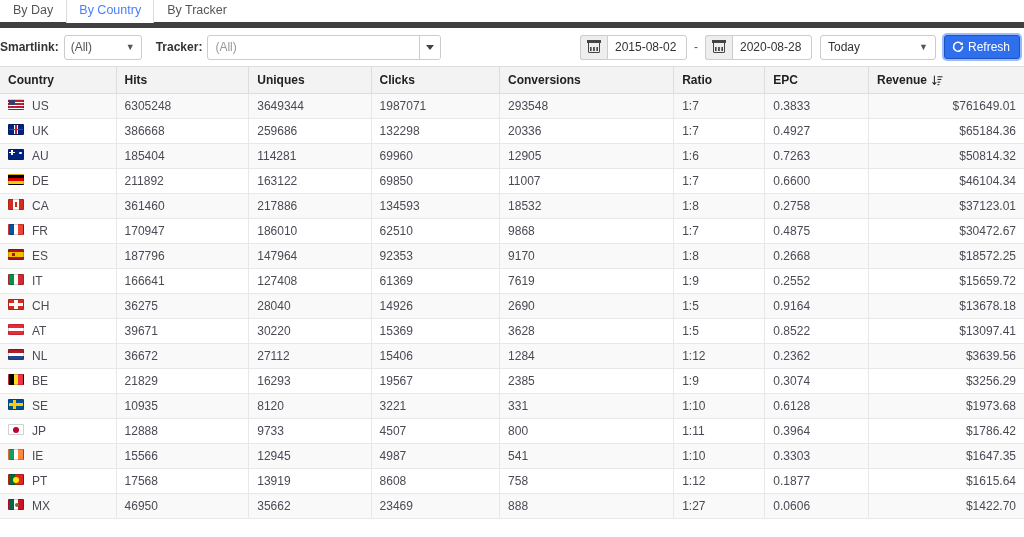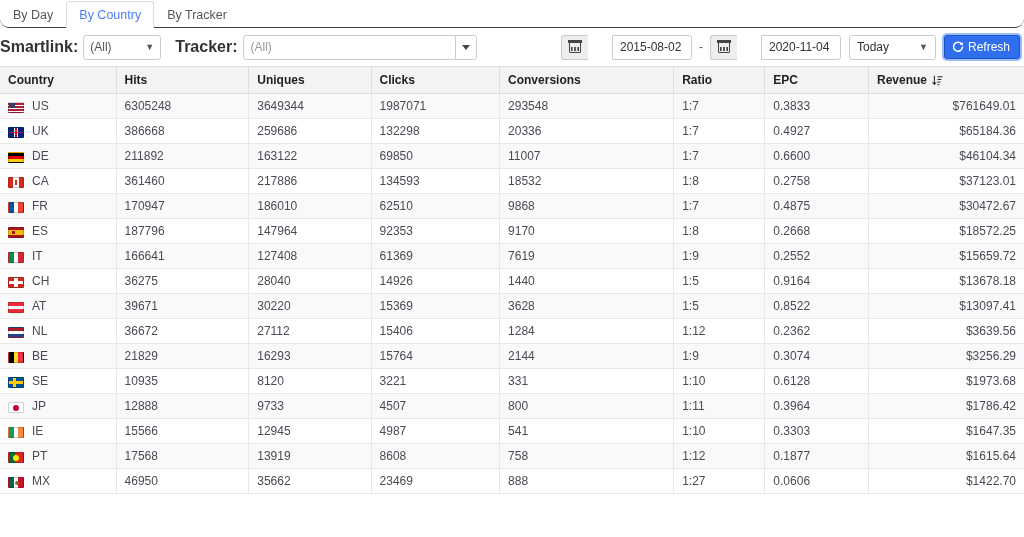--- a/index.html
+++ b/index.html
@@ -16,25 +16,24 @@
     font-size: 12px;
     color: #333333;
     -webkit-font-smoothing: antialiased;
   }
 
   
   .tabs {
     display: flex;
     align-items: flex-end;
     height: 28px;
-    border-bottom: 1px solid #404040;
+    border-bottom: 6px solid #404040;
     padding-left: 0;
     background: #ffffff;
     box-sizing: border-box;
-    border-radius: 9px;
   }
   .tab {
     font-size: 12.5px;
     line-height: 1;
     padding: 7px 12px 7px 12px;
     height: 27px;
     box-sizing: border-box;
     border: 1px solid transparent;
     border-bottom: none;
     color: #555555;
@@ -65,21 +64,21 @@
     align-items: center;
     gap: 0;
   }
   .tb-right {
     display: flex;
     align-items: center;
     margin-left: auto;
     gap: 0;
   }
   .field-label {
-    font-size: 16px;
+    font-size: 12px;
     font-weight: bold;
     color: #333333;
     margin-right: 5px;
     white-space: nowrap;
   }
 
   .select-box {
     height: 25px;
     box-sizing: border-box;
     border: 1px solid #cccccc;
@@ -140,21 +139,20 @@
     border-right: 4px solid transparent;
     border-top: 5px solid #444444;
   }
 
   
   .input-group {
     display: flex;
     align-items: stretch;
     height: 25px;
     box-sizing: border-box;
-    gap: 24px;
   }
   .ig-addon {
     width: 26px;
     border: 1px solid #cccccc;
     border-right: none;
     border-radius: 3px 0 0 3px;
     background: #eeeeee;
     display: flex;
     align-items: center;
     justify-content: center;
@@ -170,21 +168,21 @@
     display: flex;
     align-items: center;
     box-sizing: border-box;
   }
   .dash {
     margin: 0 7px;
     color: #555555;
     font-size: 12px;
   }
   .range-select {
-    width: 87px;
+    width: 116px;
     height: 25px;
     box-sizing: border-box;
     border: 1px solid #cccccc;
     border-radius: 3px;
     background: #ffffff;
     display: flex;
     align-items: center;
     justify-content: space-between;
     padding: 0 7px;
     font-size: 12px;
@@ -279,21 +277,21 @@
   th.c-hits,    td.c-hits    { width: 128px; }
   th.c-uniques, td.c-uniques { width: 118px; }
   th.c-clicks,  td.c-clicks  { width: 124px; }
   th.c-conv,    td.c-conv    { width: 168px; }
   th.c-ratio,   td.c-ratio   { width: 88px; }
   th.c-epc,     td.c-epc     { width: 100px; }
   th.c-rev,     td.c-rev     { width: 150px; text-align: right; }
 
   .country-cell {
     display: flex;
-    align-items: flex-end;
+    align-items: flex-start;
     gap: 8px;
   }
   .flag {
     width: 16px;
     height: 11px;
     flex: 0 0 16px;
     border: 1px solid rgba(0,0,0,0.18);
     box-sizing: border-box;
     border-radius: 1px;
     overflow: hidden;
@@ -337,21 +335,21 @@
       <span class="ig-addon">
           <span class="cal-ico"></span>
         </span>
       <span class="ig-input">2015-08-02</span>
     </div>
     <span class="dash">-</span>
     <div class="input-group">
       <span class="ig-addon">
           <span class="cal-ico"></span>
         </span>
-      <span class="ig-input">2020-11-04</span>
+      <span class="ig-input">2020-08-28</span>
     </div>
 
     <div class="range-select">
       <span>Today</span>
       <span class="chev">▼</span>
     </div>
 
     <div class="btn-refresh">
       <svg width="12" height="12" viewBox="0 0 16 16">
         <path d="M13.2 4.6A6 6 0 1 0 14 8" fill="none" stroke="#ffffff" stroke-width="2.1" stroke-linecap="round"></path>
@@ -416,20 +414,38 @@
           <td class="c-uniques">259686</td>
           <td class="c-clicks">132298</td>
           <td class="c-conv">20336</td>
           <td class="c-ratio">1:7</td>
           <td class="c-epc">0.4927</td>
           <td class="c-rev">$65184.36</td>
         </tr>
         <tr>
           <td class="c-country">
             <div class="country-cell">
+              <span class="flag" style="position: relative; background-image: linear-gradient(rgb(0, 36, 125), rgb(0, 36, 125));">
+                <span style="position:absolute;left:0;top:0;width:45%;height:52%;background:linear-gradient(to bottom,transparent 38%,#ffffff 38% 60%,transparent 60%),linear-gradient(to right,transparent 38%,#ffffff 38% 60%,transparent 60%)"></span>
+                <span style="position:absolute;right:8%;top:22%;width:2.5px;height:2.5px;background:#fff;border-radius:50%"></span>
+              </span>
+              <span>AU</span>
+            </div>
+          </td>
+          <td class="c-hits">185404</td>
+          <td class="c-uniques">114281</td>
+          <td class="c-clicks">69960</td>
+          <td class="c-conv">12905</td>
+          <td class="c-ratio">1:6</td>
+          <td class="c-epc">0.7263</td>
+          <td class="c-rev">$50814.32</td>
+        </tr>
+        <tr>
+          <td class="c-country">
+            <div class="country-cell">
               <span class="flag" style="position: relative; background-image: linear-gradient(rgb(0, 0, 0) 0px, rgb(0, 0, 0) 33.3%, rgb(221, 0, 0) 33.3%, rgb(221, 0, 0) 66.6%, rgb(255, 206, 0) 66.6%, rgb(255, 206, 0) 100%);"></span>
               <span>DE</span>
             </div>
           </td>
           <td class="c-hits">211892</td>
           <td class="c-uniques">163122</td>
           <td class="c-clicks">69850</td>
           <td class="c-conv">11007</td>
           <td class="c-ratio">1:7</td>
           <td class="c-epc">0.6600</td>
@@ -504,21 +520,21 @@
             <div class="country-cell">
               <span class="flag" style="position: relative; background-image: linear-gradient(rgb(213, 43, 30), rgb(213, 43, 30));">
                 <span style="position:absolute;inset:0;background:linear-gradient(to bottom,transparent 36%,#ffffff 36% 64%,transparent 64%),linear-gradient(to right,transparent 38%,#ffffff 38% 62%,transparent 62%)"></span>
               </span>
               <span>CH</span>
             </div>
           </td>
           <td class="c-hits">36275</td>
           <td class="c-uniques">28040</td>
           <td class="c-clicks">14926</td>
-          <td class="c-conv">1440</td>
+          <td class="c-conv">2690</td>
           <td class="c-ratio">1:5</td>
           <td class="c-epc">0.9164</td>
           <td class="c-rev">$13678.18</td>
         </tr>
         <tr>
           <td class="c-country">
             <div class="country-cell">
               <span class="flag" style="position: relative; background-image: linear-gradient(rgb(237, 41, 57) 0px, rgb(237, 41, 57) 33.3%, rgb(255, 255, 255) 33.3%, rgb(255, 255, 255) 66.6%, rgb(237, 41, 57) 66.6%, rgb(237, 41, 57) 100%);"></span>
               <span>AT</span>
             </div>
@@ -548,22 +564,22 @@
         </tr>
         <tr>
           <td class="c-country">
             <div class="country-cell">
               <span class="flag" style="position: relative; background-image: linear-gradient(to right, rgb(0, 0, 0) 0px, rgb(0, 0, 0) 33.3%, rgb(253, 218, 36) 33.3%, rgb(253, 218, 36) 66.6%, rgb(239, 51, 64) 66.6%, rgb(239, 51, 64) 100%);"></span>
               <span>BE</span>
             </div>
           </td>
           <td class="c-hits">21829</td>
           <td class="c-uniques">16293</td>
-          <td class="c-clicks">15764</td>
-          <td class="c-conv">2144</td>
+          <td class="c-clicks">19567</td>
+          <td class="c-conv">2385</td>
           <td class="c-ratio">1:9</td>
           <td class="c-epc">0.3074</td>
           <td class="c-rev">$3256.29</td>
         </tr>
         <tr>
           <td class="c-country">
             <div class="country-cell">
               <span class="flag" style="position: relative; background-image: linear-gradient(rgb(0, 82, 147), rgb(0, 82, 147));">
                 <span style="position:absolute;inset:0;background:linear-gradient(to bottom,transparent 38%,#fecb00 38% 62%,transparent 62%),linear-gradient(to right,transparent 28%,#fecb00 28% 48%,transparent 48%)"></span>
               </span>

